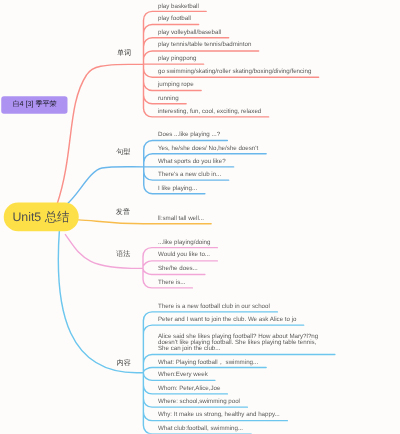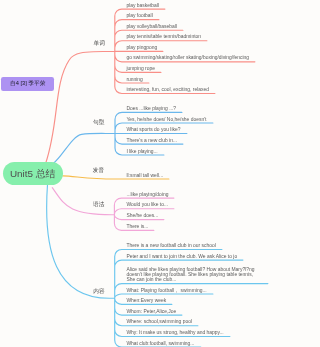--- a/index.html
+++ b/index.html
@@ -4,21 +4,21 @@
 <style>
   html,body{margin:0;padding:0;}
   body{width:300px;height:347px;background:#fdfcfa;overflow:hidden;
        font-family:"Liberation Sans",sans-serif;}
   #map{position:relative;width:300px;height:347px;}
   svg#links{position:absolute;left:0;top:0;width:300px;height:347px;}
   .leaf{position:absolute;font-size:4.95px;line-height:5.25px;color:#5b5b5b;
         white-space:pre;letter-spacing:0px;}
   .blabel{position:absolute;font-size:5.7px;line-height:6.2px;color:#3b3b3b;white-space:pre;}
   #center{position:absolute;left:2.8px;top:162.4px;width:59.8px;height:22.8px;
-          background:#86efac;border-radius:11.4px;}
+          background:#fde047;border-radius:11.4px;}
   #center-title{position:absolute;left:0;top:0;width:59.8px;height:22.8px;
           display:flex;align-items:center;justify-content:center;
           font-size:9.9px;color:#4f4f4f;}
   #badge{position:absolute;left:1.3px;top:77.4px;width:52.8px;height:13.2px;
          background:#ad92f2;border-radius:2.2px;}
   #badge-label{position:absolute;left:0;top:0;width:52.8px;height:13.2px;
          display:flex;align-items:center;justify-content:center;
          font-size:5.7px;color:#17171f;}
 </style>
 </head>

